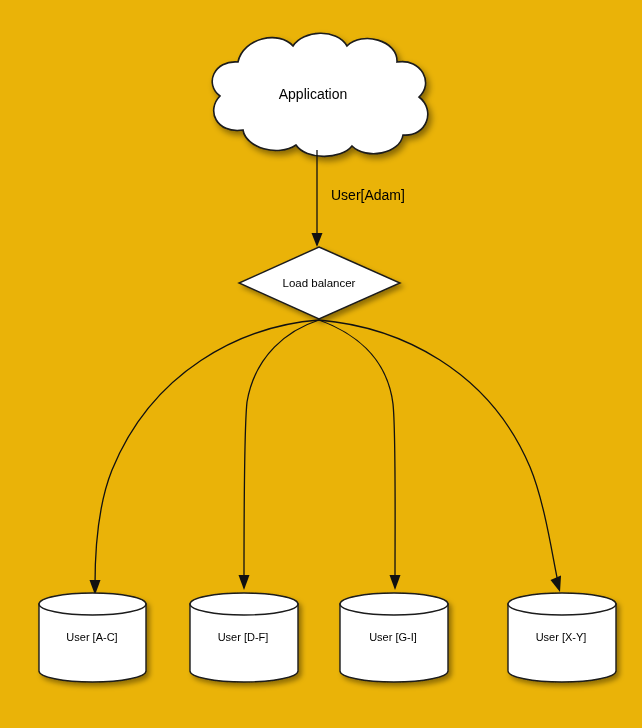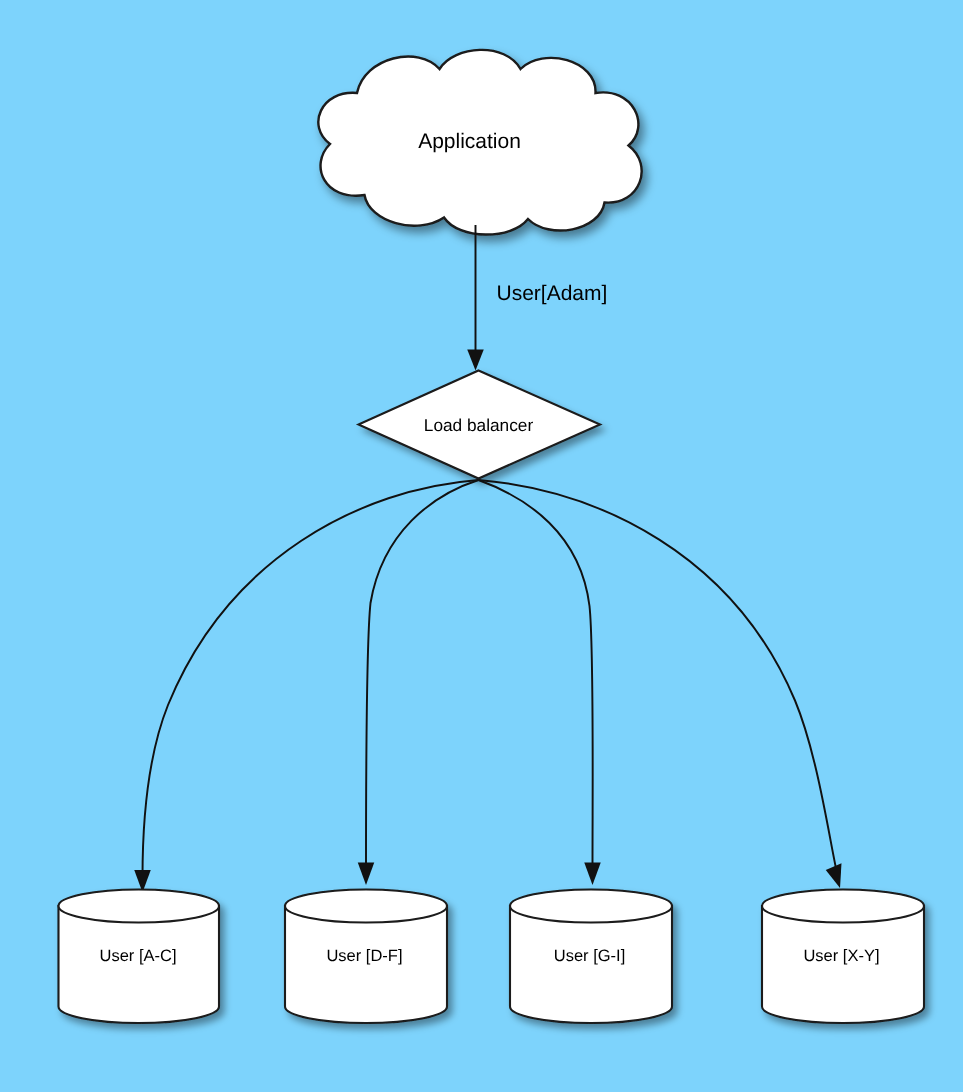--- a/index.html
+++ b/index.html
@@ -10,21 +10,21 @@
   body {
     width: 642px;
     height: 728px;
     font-family: "Liberation Sans", sans-serif;
     overflow: hidden;
   }
   #diagram-canvas {
     position: relative;
     width: 642px;
     height: 728px;
-    background: #7dd3fc;
+    background: #eab308;
   }
   #diagram-svg {
     position: absolute;
     top: 0;
     left: 0;
     width: 642px;
     height: 728px;
   }
   .node-label {
     fill: #000000;

